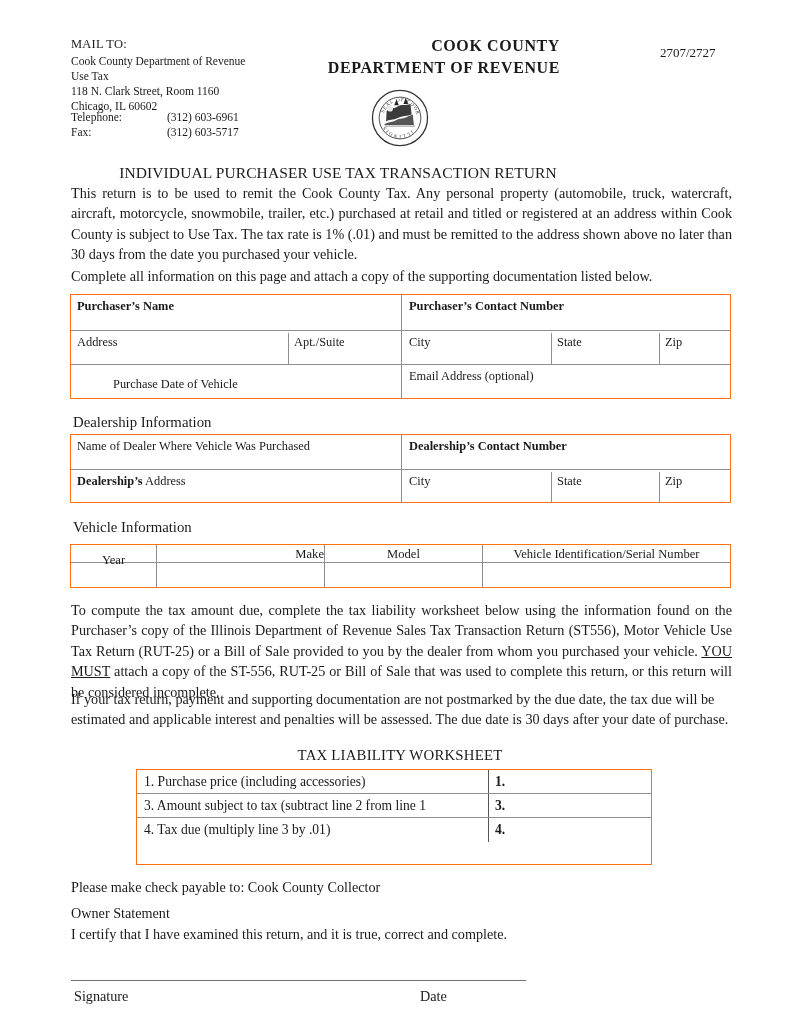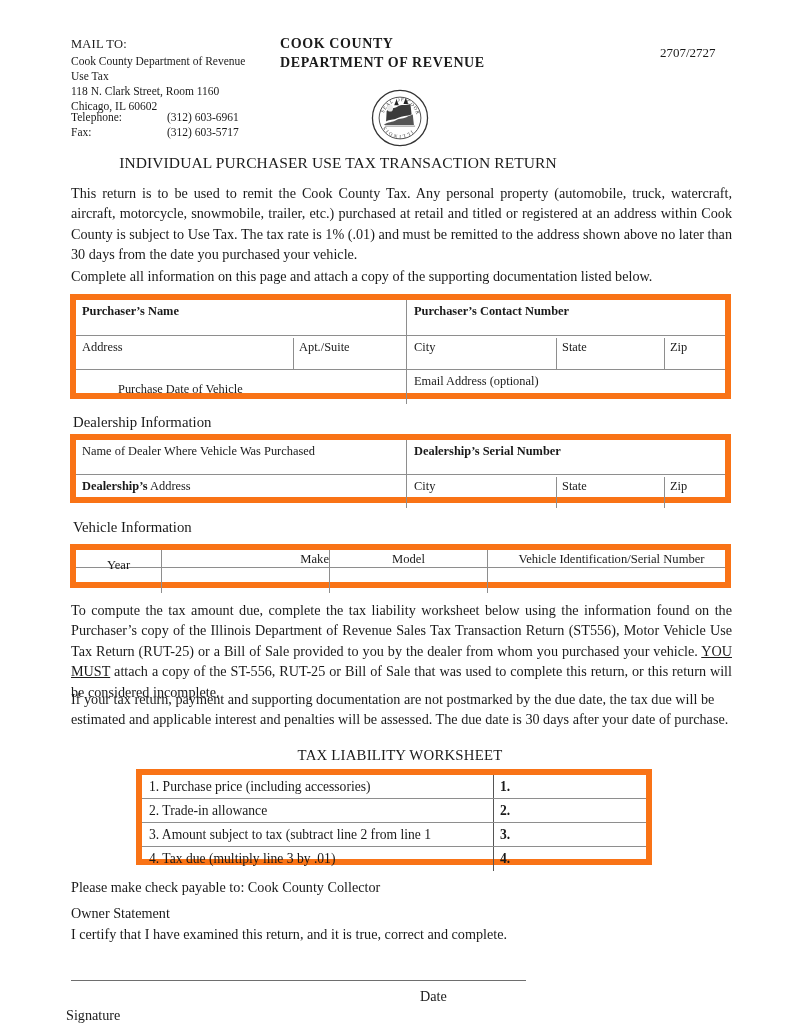--- a/index.html
+++ b/index.html
@@ -46,22 +46,22 @@
     border-collapse: collapse;
   }
   .phone-table td { padding: 0; vertical-align: top; }
   .phone-table td.lbl { width: 96px; }
 
   .org-title {
     position: absolute;
     left: 280px;
     top: 35px;
     width: 280px;
-    text-align: left;
-    font-size: 14px;
+    text-align: right;
+    font-size: 16px;
     font-weight: bold;
     line-height: 1.35;
     letter-spacing: 0.6px;
   }
   .form-number {
     position: absolute;
     left: 660px;
     top: 45px;
     font-size: 13px;
   }
@@ -72,21 +72,21 @@
     left: 371px;
     top: 89px;
     width: 58px;
     height: 58px;
   }
 
   
   .doc-title {
     position: absolute;
     left: 0;
-    top: 154px;
+    top: 164px;
     width: 676px;
     text-align: center;
     font-size: 15.5px;
     letter-spacing: 0.1px;
   }
   .para {
     position: absolute;
     left: 71px;
     width: 661px;
     font-size: 14.2px;
@@ -116,21 +116,21 @@
     top: 747px;
     width: 800px;
     text-align: center;
     font-size: 14.8px;
     letter-spacing: 0.2px;
   }
 
   
   .gtable {
     position: absolute;
-    border: 6px solid #f97316;
+    border: 1px solid #f97316;
     box-sizing: border-box;
     background: #fff;
   }
   .grow {
     position: relative;
     box-sizing: border-box;
     border-bottom: 1px solid #8e8e8e;
   }
   .grow.last { border-bottom: none; }
   .cell-label {
@@ -198,21 +198,21 @@
     top: 980px;
     width: 455px;
     height: 1px;
     background: #6e6e6e;
   }
   .sig-label {
     position: absolute;
     top: 988px;
     font-size: 14.2px;
   }
-  .sig-signature { left: 66px; margin-top: 19px; }
+  .sig-signature { left: 74px; }
   .sig-date { left: 420px; }
 
   .b { font-weight: bold; }
 </style>
 </head>
 <body>
 
 <div class="page">
 
   <div class="mailto-block">
@@ -303,21 +303,21 @@
       <div style="position:absolute; left:338px; top:19px; font-size:12.4px;"></div>
     </div>
   </div>
 
   <div class="section-caption cap-dealer">Dealership Information</div>
 
   <div class="gtable" id="dealership-table">
     <div class="grow r1">
       <div class="vline" style="left:330px; top:0; bottom:0;"></div>
       <div class="cell-label" style="left:6px; top:4px;">Name of Dealer Where Vehicle Was Purchased</div>
-      <div class="cell-label b" style="left:338px; top:4px;">Dealership’s Serial Number</div>
+      <div class="cell-label b" style="left:338px; top:4px;">Dealership’s Contact Number</div>
       <div style="position:absolute; left:6px; top:19px; font-size:12.4px;"></div>
       <div style="position:absolute; left:338px; top:19px; font-size:12.4px;"></div>
     </div>
     <div class="grow r2 last">
       <div class="vline" style="left:330px; top:0; bottom:0;"></div>
       <div class="vline" style="left:480px; top:2px; bottom:0;"></div>
       <div class="vline" style="left:588px; top:2px; bottom:0;"></div>
       <div class="cell-label" style="left:6px; top:4px;"><span class="b">Dealership’s</span><span> Address</span></div>
       <div class="cell-label" style="left:338px; top:4px;">City</div>
       <div class="cell-label" style="left:486px; top:4px;">State</div>
@@ -360,26 +360,20 @@
 
   <div class="gtable" id="worksheet-table">
     <div class="grow wrow">
       <div class="wdiv"></div>
       <div class="wlabel">1. Purchase price (including accessories)</div>
       <div class="wnum">1.</div>
       <div style="position:absolute; left:382px; top:4px; font-size:13.6px;"></div>
     </div>
     <div class="grow wrow">
       <div class="wdiv"></div>
-      <div class="wlabel">2. Trade-in allowance</div>
-      <div class="wnum">2.</div>
-      <div style="position:absolute; left:382px; top:4px; font-size:13.6px;"></div>
-    </div>
-    <div class="grow wrow">
-      <div class="wdiv"></div>
       <div class="wlabel">3. Amount subject to tax (subtract line 2 from line 1</div>
       <div class="wnum">3.</div>
       <div style="position:absolute; left:382px; top:4px; font-size:13.6px;"></div>
     </div>
     <div class="grow wrow last">
       <div class="wdiv"></div>
       <div class="wlabel">4. Tax due (multiply line 3 by .01)</div>
       <div class="wnum">4.</div>
       <div style="position:absolute; left:382px; top:4px; font-size:13.6px;"></div>
     </div>

